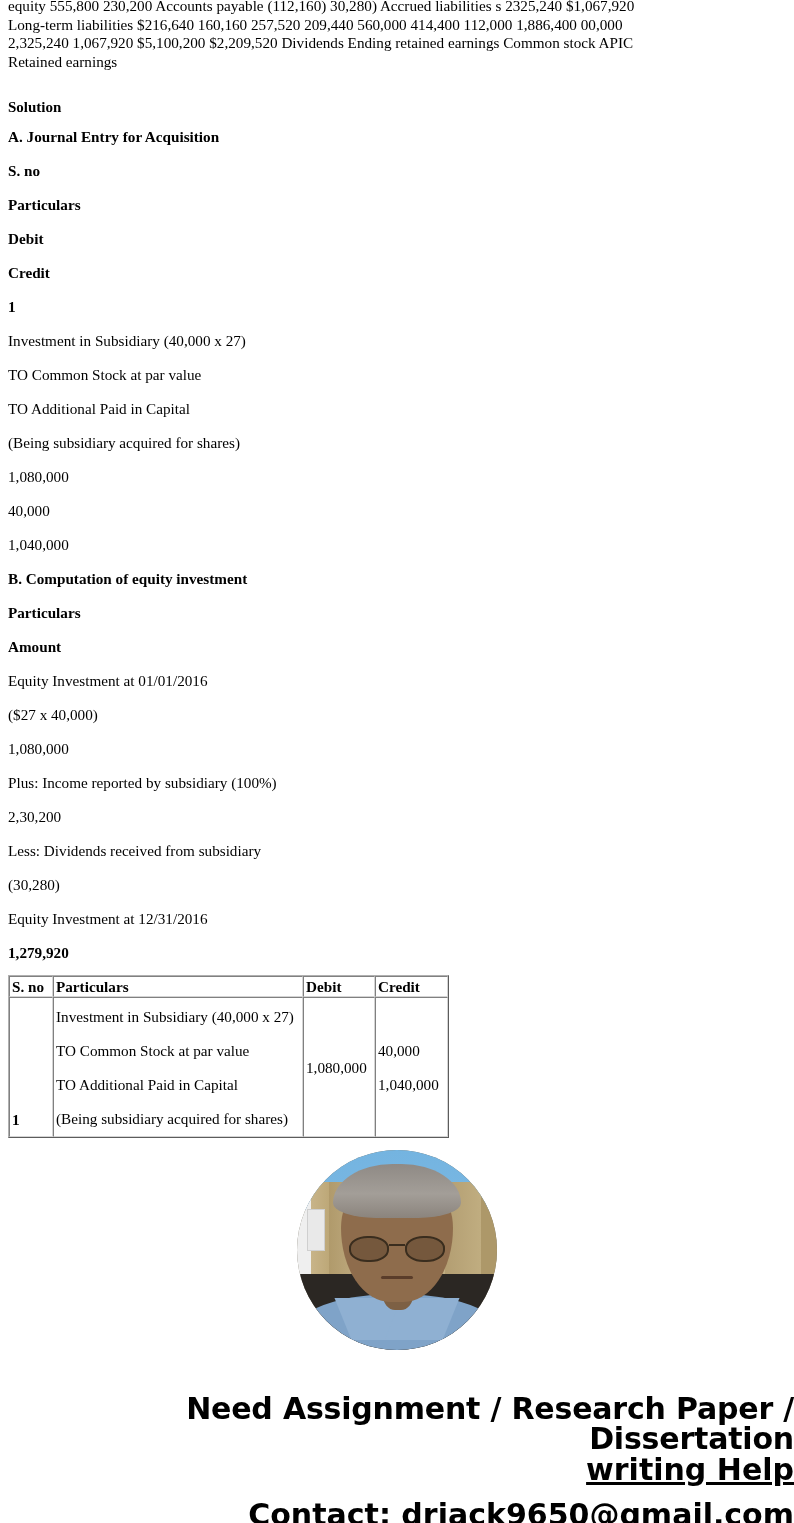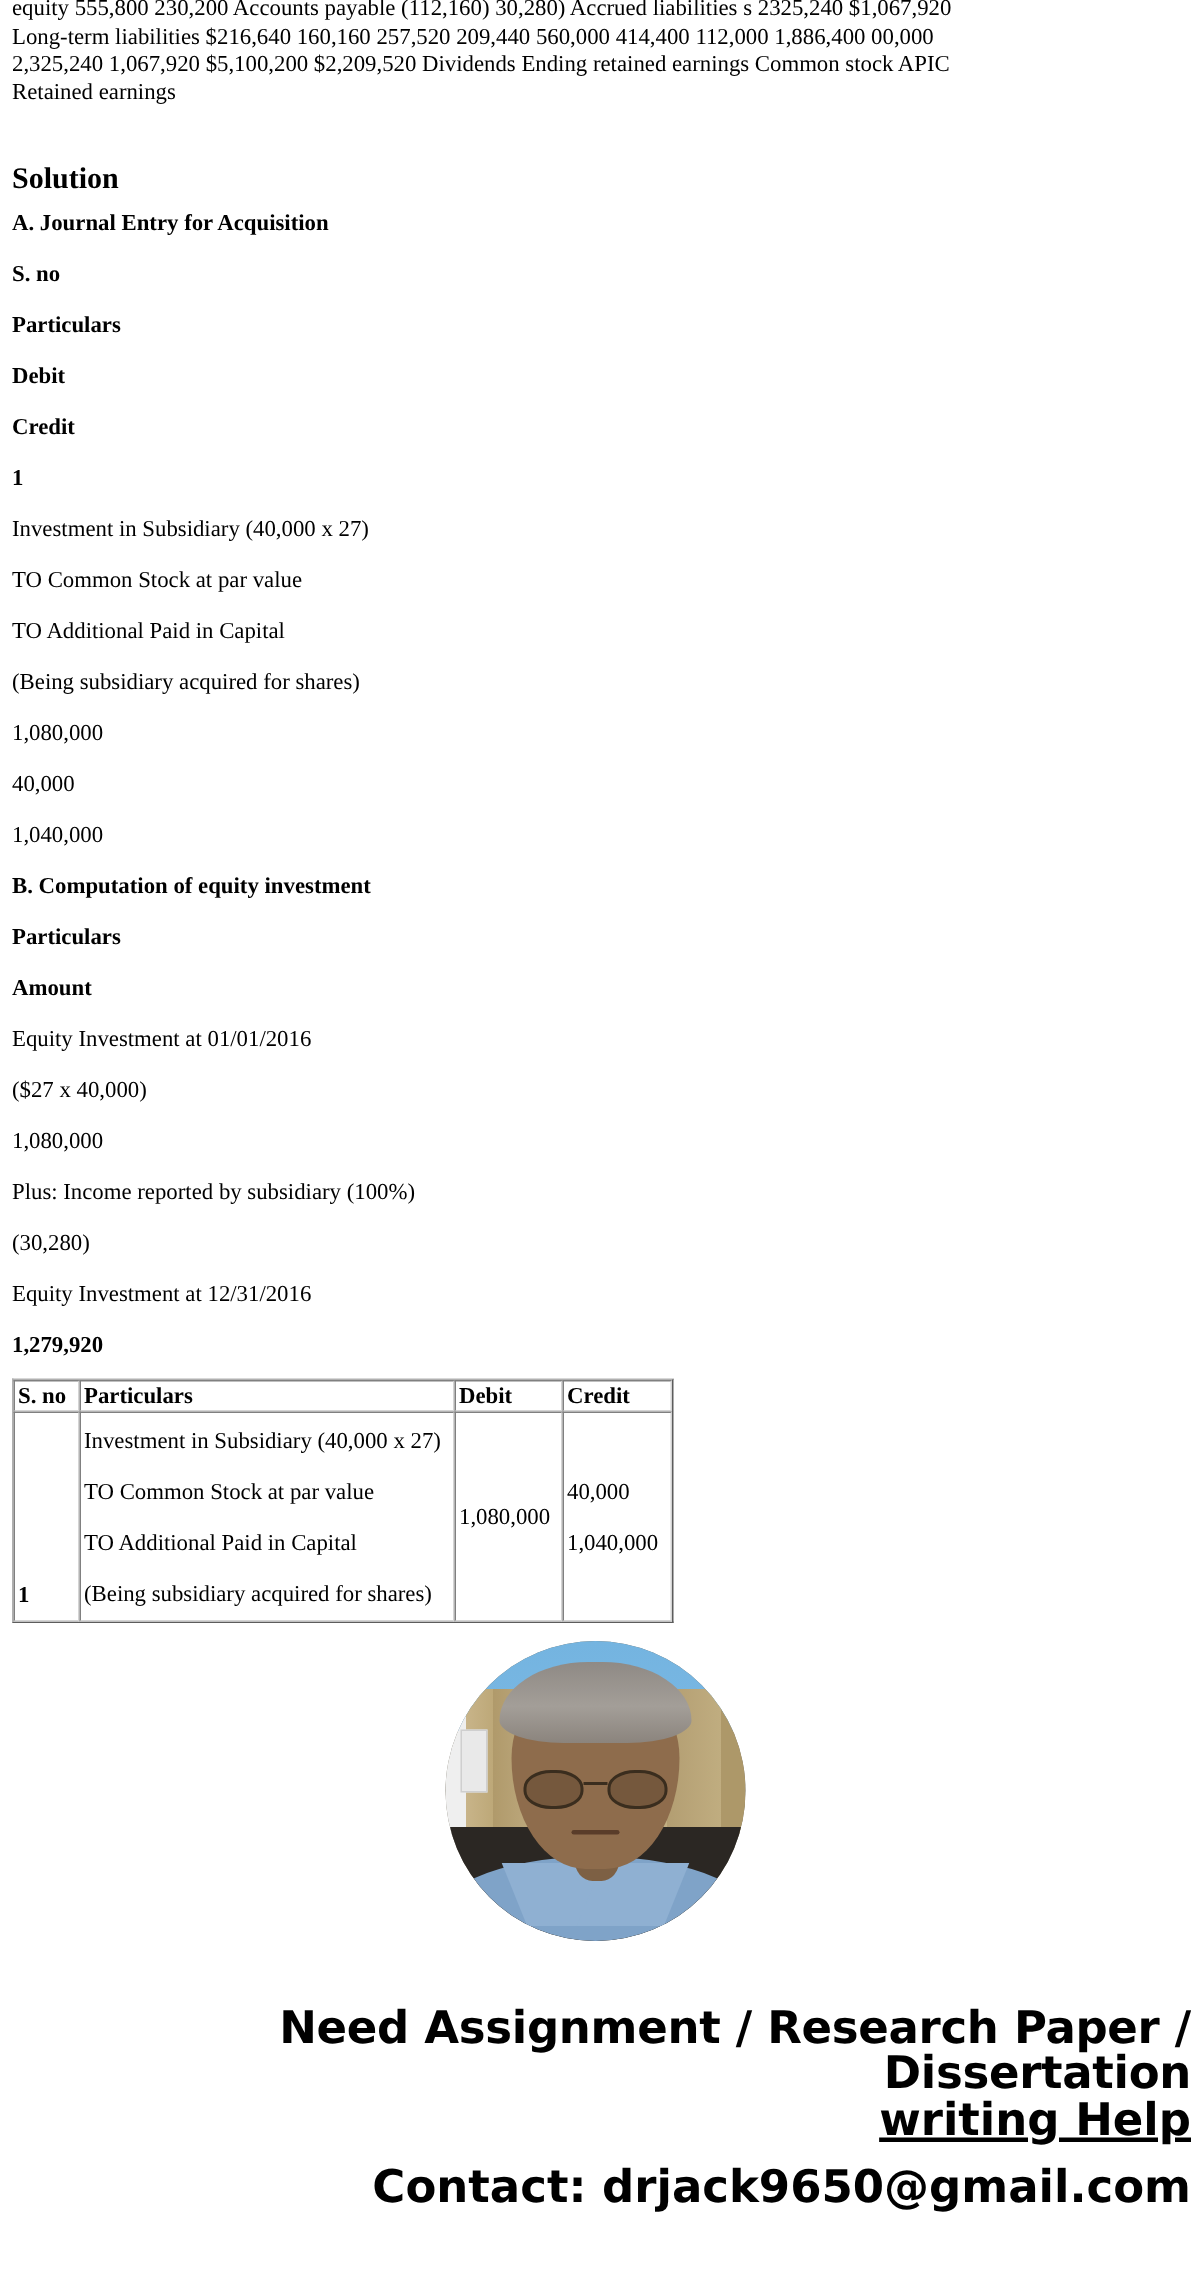--- a/index.html
+++ b/index.html
@@ -30,23 +30,23 @@
     padding: 0;
     font-size: 15.2px;
     line-height: 18.5px;
     text-align: left;
     position: relative;
     top: -3px;
   }
 
   
   h2.solution-heading {
-    font-size: 20px;
+    font-size: 15px;
     font-weight: bold;
-    margin: 33px 0 0 0;
+    margin: 21px 0 0 0;
     padding: 0;
     line-height: 24px;
   }
 
   p.line {
     margin: 0;
     padding: 0;
     font-size: 15.2px;
     line-height: 17px;
     height: 34px;
@@ -225,20 +225,22 @@
   <p class="line">1,040,000</p>
 
   <p class="line bold">B. Computation of equity investment</p>
 
   <p class="line bold">Particulars</p>
   <p class="line bold">Amount</p>
   <p class="line">Equity Investment at 01/01/2016</p>
   <p class="line">($27 x 40,000)</p>
   <p class="line">1,080,000</p>
   <p class="line">Plus: Income reported by subsidiary (100%)</p>
+  <p class="line">2,30,200</p>
+  <p class="line">Less: Dividends received from subsidiary</p>
   <p class="line">(30,280)</p>
   <p class="line">Equity Investment at 12/31/2016</p>
   <p class="line bold">1,279,920</p>
 
   <table class="journal">
     <thead>
       <tr>
         <td class="sno-head">S. no</td>
         <td class="part-head">Particulars</td>
         <td class="debit-head">Debit</td>

